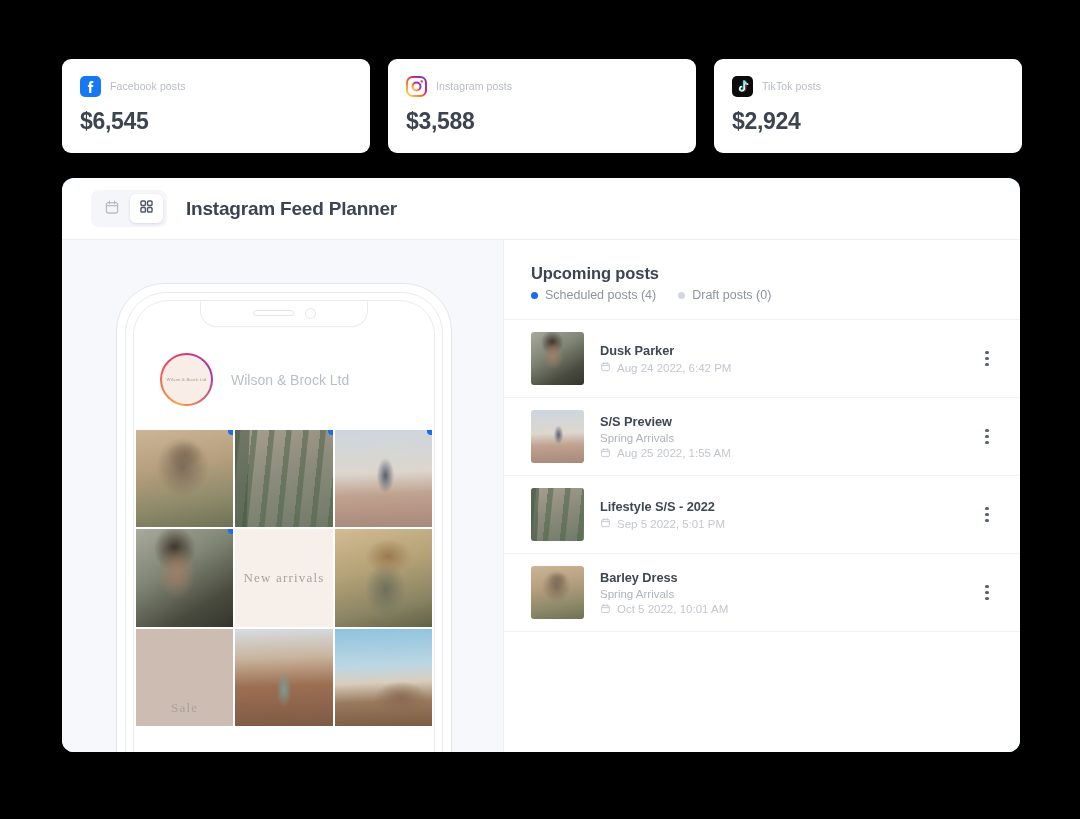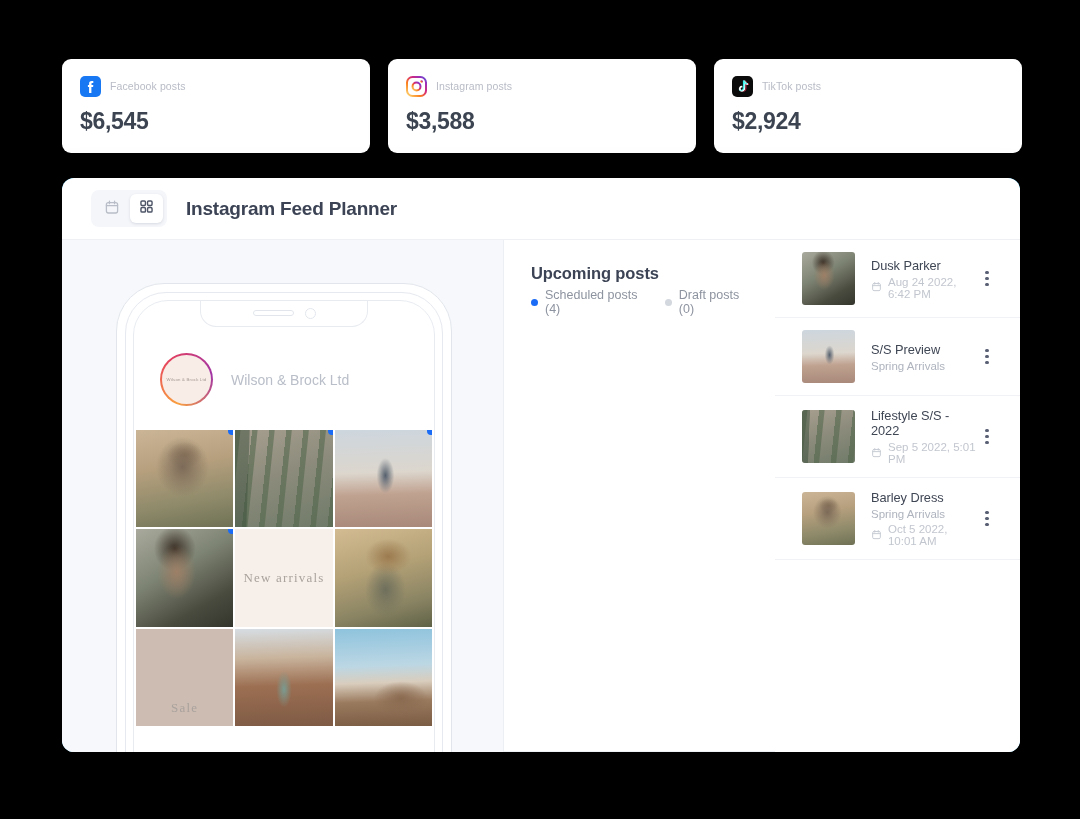--- a/index.html
+++ b/index.html
@@ -93,32 +93,32 @@
     position:absolute; right:-3px; top:-3px; width:8px; height:8px; border-radius:50%;
     z-index:4;
   }
   .cell-label {
     position:absolute; inset:0; display:flex; align-items:center; justify-content:center;
     font-family:"Liberation Serif", serif; font-size:13px; color:#a9a29d; letter-spacing:1.2px;
   }
   .cell-label.sale { align-items:flex-end; padding-bottom:10px; }
 
   
-  .posts-col { flex:1; background:#fff; border-left:1px solid #eceff4; display:flex; flex-direction:row; }
+  .posts-col { flex:1; background:#fff; border-left:1px solid #eceff4; display:flex; flex-direction:column; }
   .posts-head { padding:24px 27px 17px 27px; border-bottom:1px solid #eef1f5; }
   .posts-title { font-size:16.5px; font-weight:700; color:#3b4354; letter-spacing:-.1px; }
   .legend { margin-top:5px; display:flex; align-items:center; gap:22px; }
   .legend-item { display:flex; align-items:center; gap:7px; font-size:12.5px; color:#8d939f; }
   .legend-dot { width:7px; height:7px; border-radius:50%; flex:0 0 auto; }
 
   .post-row { display:flex; align-items:center; padding:12px 22px 12px 27px; border-bottom:1px solid #f0f2f6; }
   .post-thumb { width:53px; height:53px; border-radius:3px; overflow:hidden; flex:0 0 auto; position:relative; }
   .post-thumb .art { position:absolute; inset:0; }
   .post-info { flex:1; margin-left:16px; min-width:0; }
-  .post-title { font-size:12.8px; font-weight:400; color:#3f4654; letter-spacing:-.05px; }
+  .post-title { font-size:12.8px; font-weight:700; color:#3f4654; letter-spacing:-.05px; }
   .post-sub { margin-top:3px; font-size:11.5px; color:#aeb3bd; }
   .post-date { margin-top:3px; display:flex; align-items:center; gap:6px; font-size:11.5px; color:#c2c6ce; }
   .kebab { width:22px; display:flex; flex-direction:column; align-items:center; gap:3px; flex:0 0 auto; }
   .kebab i { width:3.2px; height:3.2px; border-radius:50%; background:#596074; display:block; }
 
   .posts-pad { flex:1; }
 
   
   .ph-hat-field {
     background:
@@ -341,20 +341,27 @@
                 <i></i>
               </div>
             </div>
             <div class="post-row">
               <div class="post-thumb">
                 <div class="art ph-desert-man"></div>
               </div>
               <div class="post-info">
                 <div class="post-title">S/S Preview</div>
                 <div class="post-sub">Spring Arrivals</div>
+                <div class="post-date">
+                  <span><svg width="11" height="11" viewBox="0 0 20 20" fill="none" stroke="#c7cbd3" stroke-width="1.8" stroke-linecap="round">
+                      <rect x="3" y="4.5" width="14" height="13" rx="2.4"></rect>
+                      <path d="M3 8.4h14M6.8 2.8v3M13.2 2.8v3"></path>
+                    </svg></span>
+                  <span>Aug 25 2022, 1:55 AM</span>
+                </div>
               </div>
               <div class="kebab">
                 <i></i>
                 <i></i>
                 <i></i>
               </div>
             </div>
             <div class="post-row">
               <div class="post-thumb">
                 <div class="art ph-cactus"></div>

